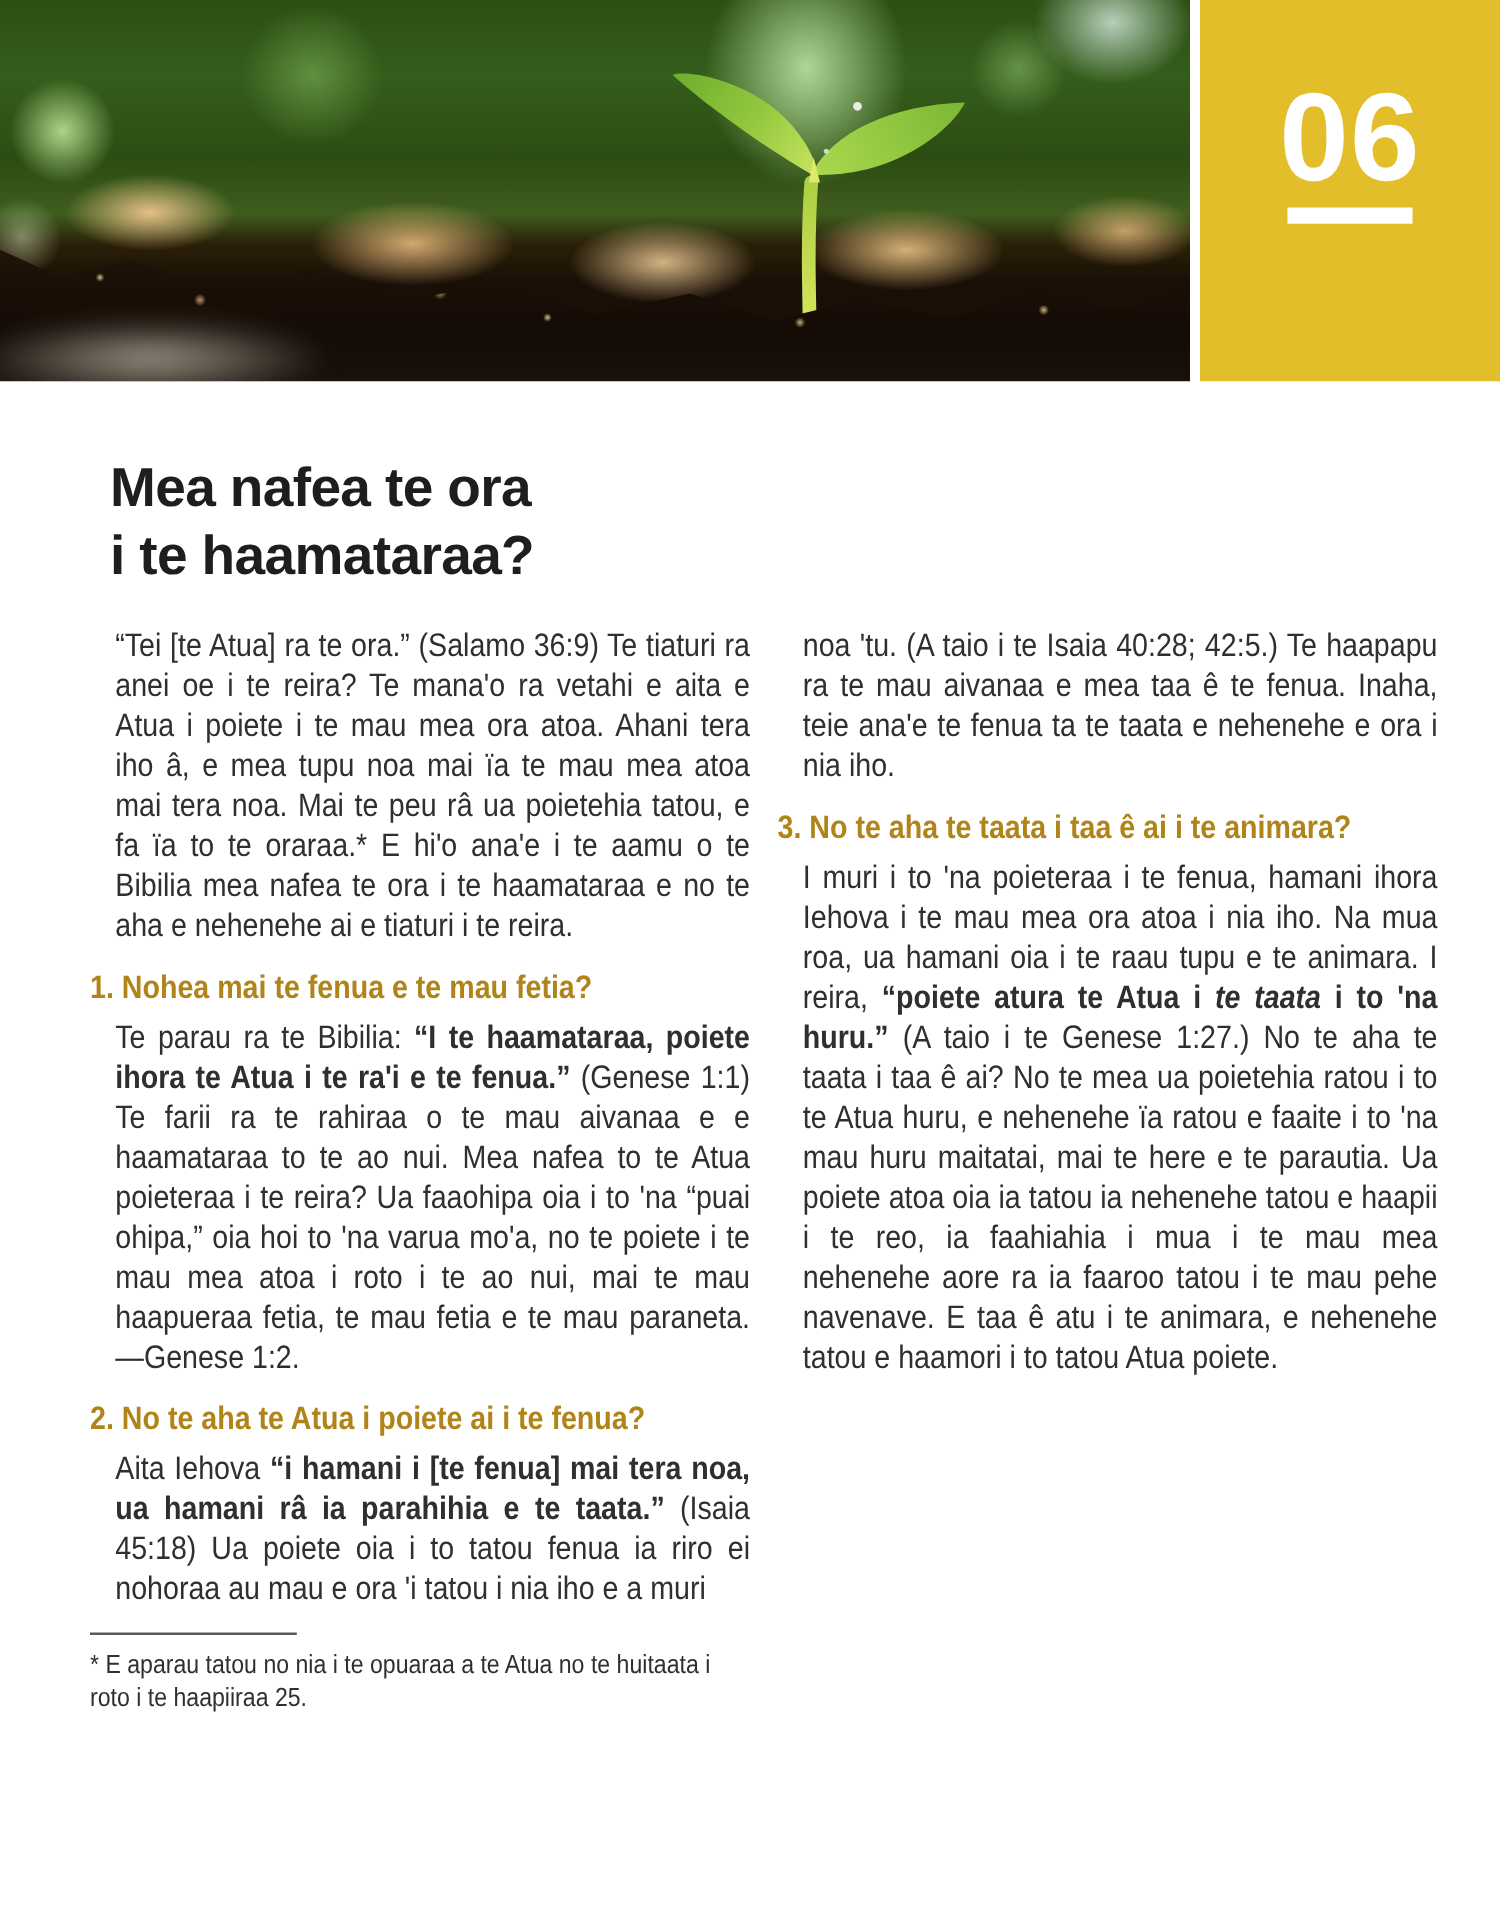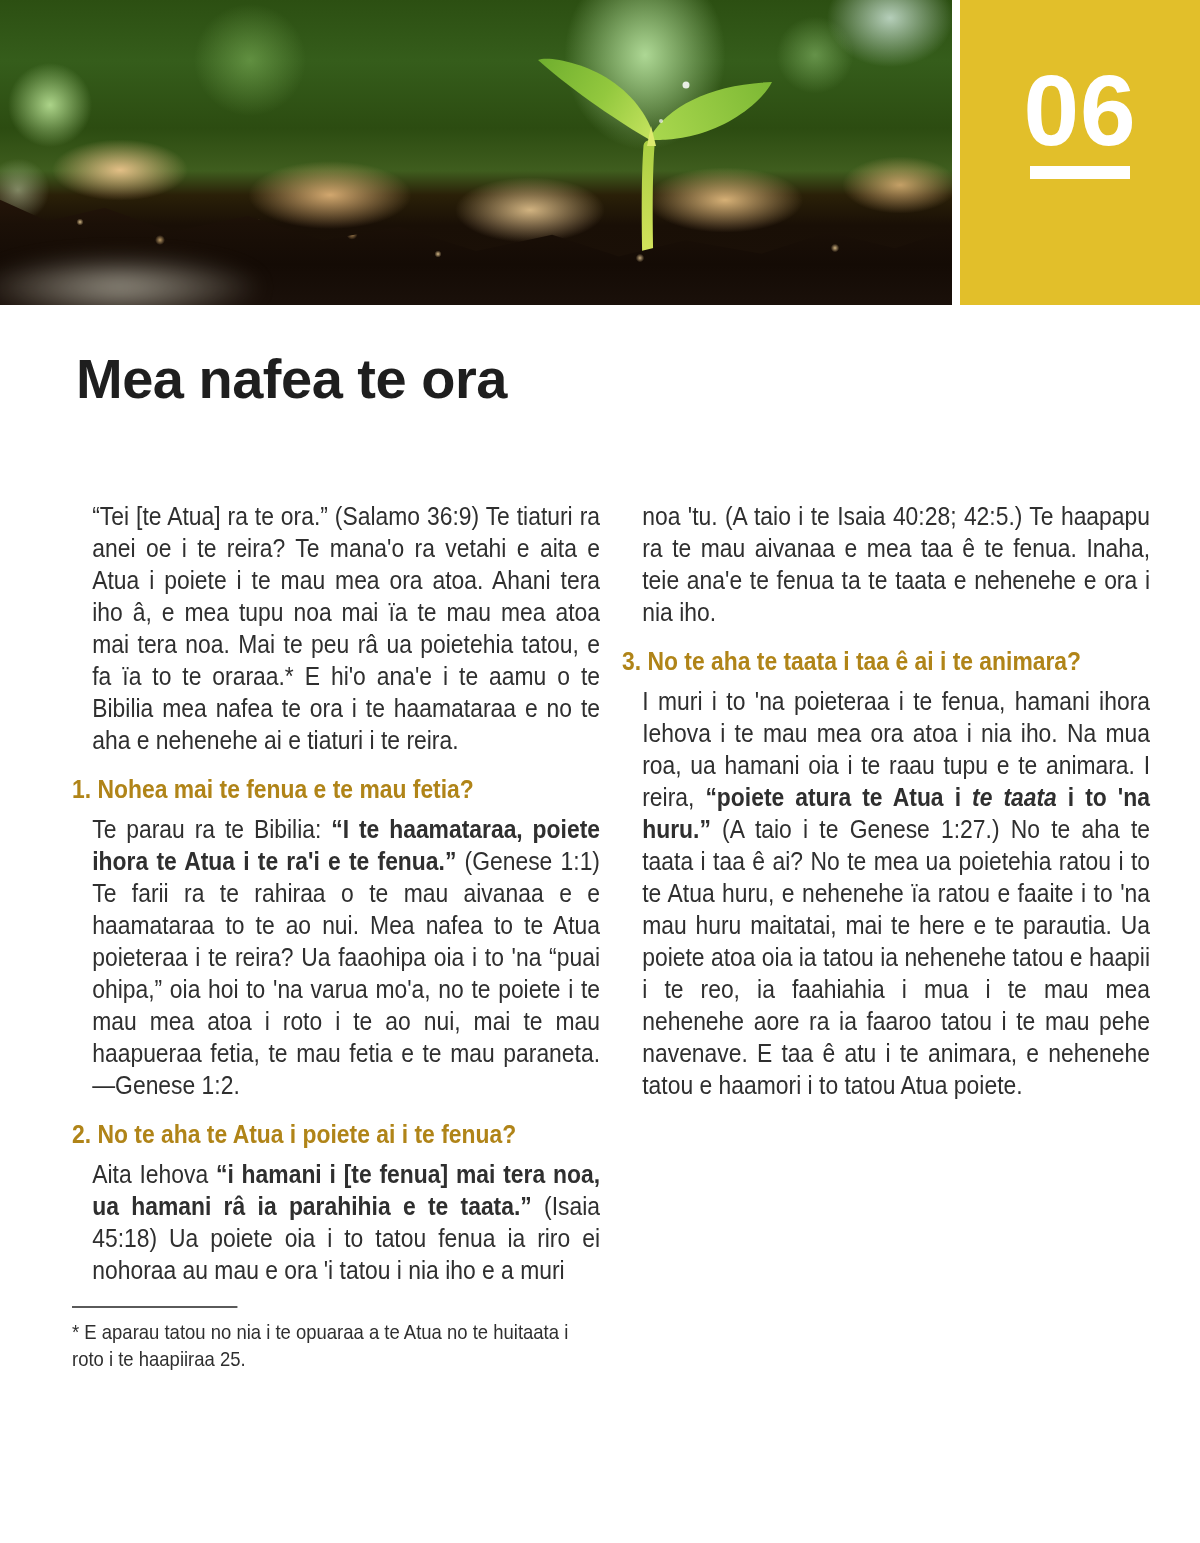--- a/index.html
+++ b/index.html
@@ -54,22 +54,22 @@
     background: var(--accent-yellow, #e2bf2a); text-align:center;
   }
   .num {
     color:#ffffff; font-weight:bold; font-size:100px; line-height:1;
     padding-top:60px; letter-spacing:1px;
   }
   .num-bar { width:100px; height:13px; background:#ffffff; margin:6px auto 0 auto; }
 
   
   .title {
-    position:absolute; left:72px; top:348px; margin:4px;
-    font-size:56px; line-height:54px; font-weight:bold; letter-spacing:-0.5px;
+    position:absolute; left:72px; top:348px; margin:16px;
+    font-size:44px; line-height:54px; font-weight:bold; letter-spacing:-0.5px;
     color: var(--title-text, #1e1e1e);
   }
 
   
   .col {
     position:absolute; top:500px; width:600px;
     transform:scaleX(0.88); transform-origin:0 0;
   }
   .col-left  { left:72px; }
   .col-right { left:622px; }
@@ -119,20 +119,21 @@
   <div class="haze"></div>
 </div>
 
 <div class="num-block">
   <div class="num">06</div>
   <div class="num-bar"></div>
 </div>
 
 <h1 class="title">
   <span>Mea nafea te ora</span><br>
+  <span>i te haamataraa?</span>
 </h1>
 
 <div class="col col-left">
     <p class="para"><span>“Tei [te Atua] ra te ora.” (Salamo 36:9) Te tiaturi ra anei oe i te reira? Te mana'o ra vetahi e aita e Atua i poiete i te mau mea ora atoa. Ahani tera iho â, e mea tupu noa mai ïa te mau mea atoa mai tera noa. Mai te peu râ ua poietehia tatou, e fa ïa to te oraraa.* E hi'o ana'e i te aamu o te Bibilia mea nafea te ora i te haamataraa e no te aha e nehenehe ai e tiaturi i te reira.</span></p>
     <h2 class="heading"><span>1. </span><span>Nohea mai te fenua e te mau fetia?</span></h2>
     <p class="para"><span>Te parau ra te Bibilia: </span><span class="b">“I te haamataraa, poiete ihora te Atua i te ra'i e te fenua.”</span><span> (Genese 1:1) Te farii ra te rahiraa o te mau aivanaa e e haamataraa to te ao nui. Mea nafea to te Atua poieteraa i te reira? Ua faaohipa oia i to 'na “puai ohipa,” oia hoi to 'na varua mo'a, no te poiete i te mau mea atoa i roto i te ao nui, mai te mau haapueraa fetia, te mau fetia e te mau paraneta.—Genese 1:2.</span></p>
     <h2 class="heading"><span>2. </span><span>No te aha te Atua i poiete ai i te fenua?</span></h2>
     <p class="para"><span>Aita Iehova </span><span class="b">“i hamani i [te fenua] mai tera noa, ua hamani râ ia parahihia e te taata.”</span><span> (Isaia 45:18) Ua poiete oia i to tatou fenua ia riro ei nohoraa au mau e ora 'i tatou i nia iho e a muri</span></p>
     <div class="footnote-rule"></div>
     <p class="footnote"><span>* </span><span>E aparau tatou no nia i te opuaraa a te Atua no te huitaata i roto i te haapiiraa 25.</span></p>

